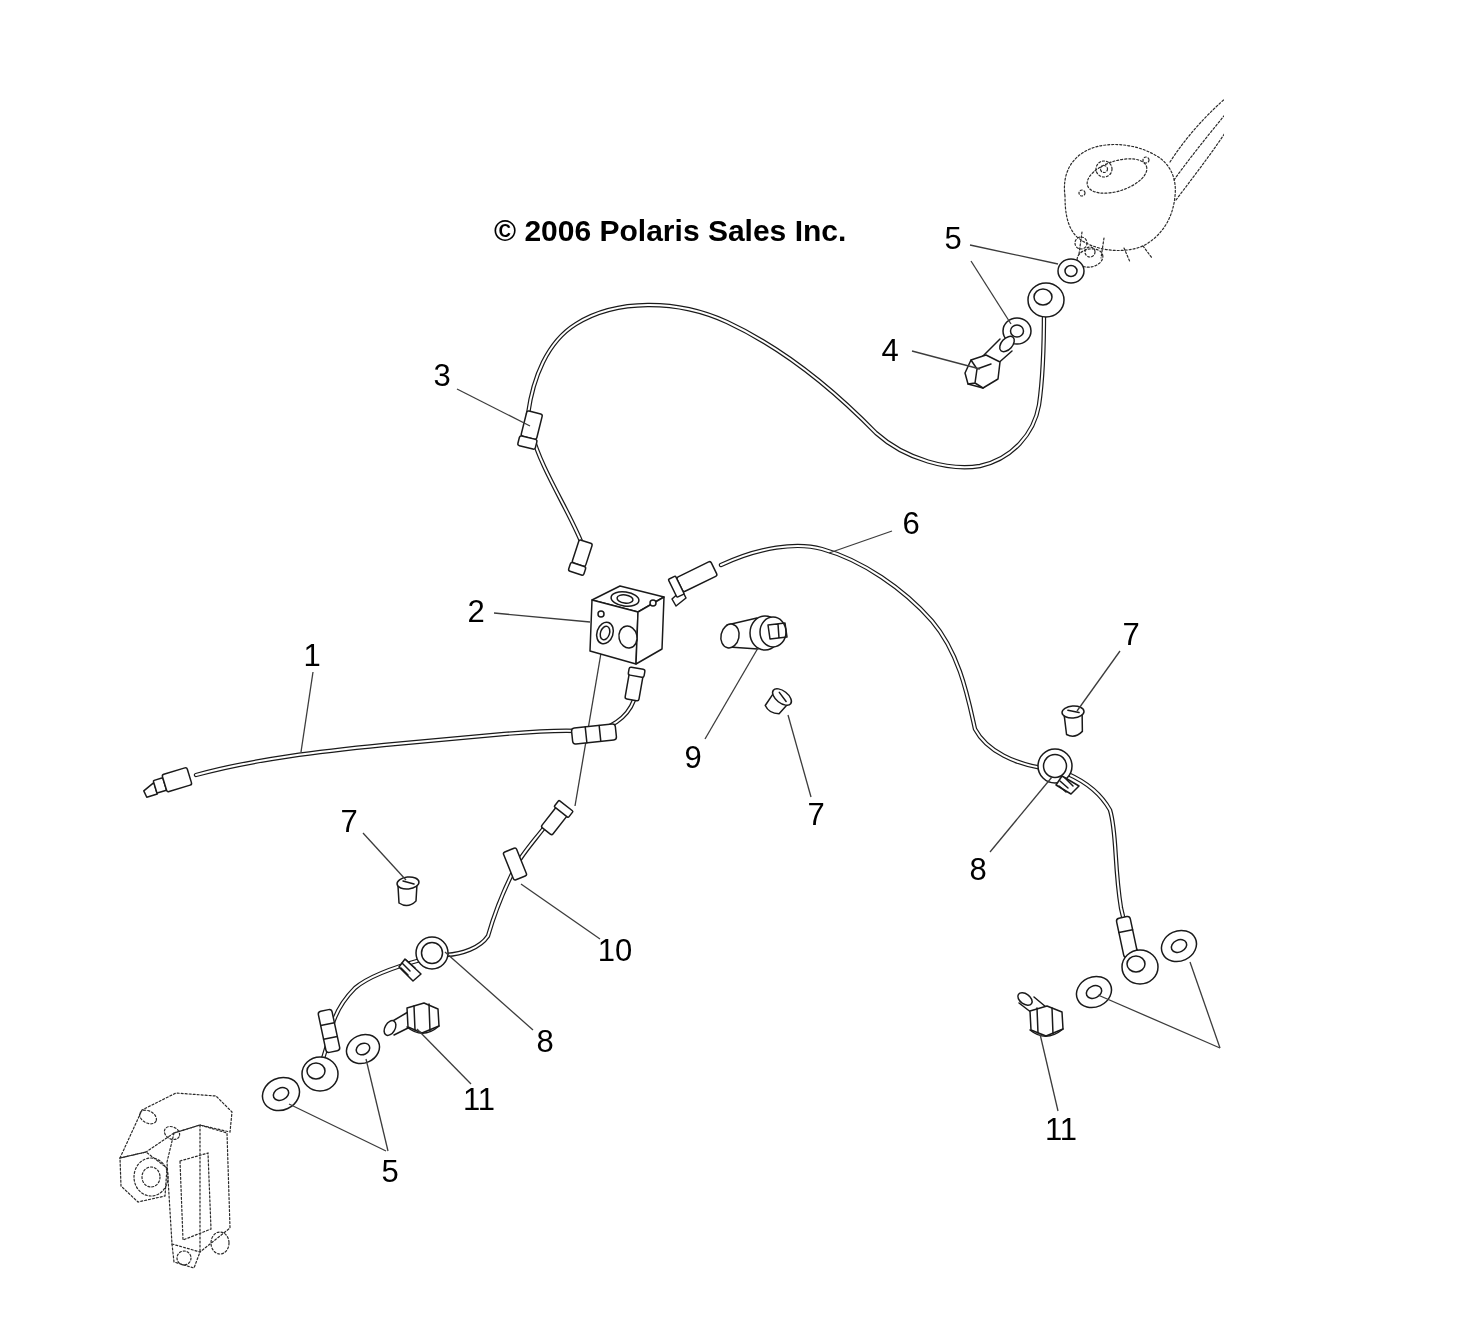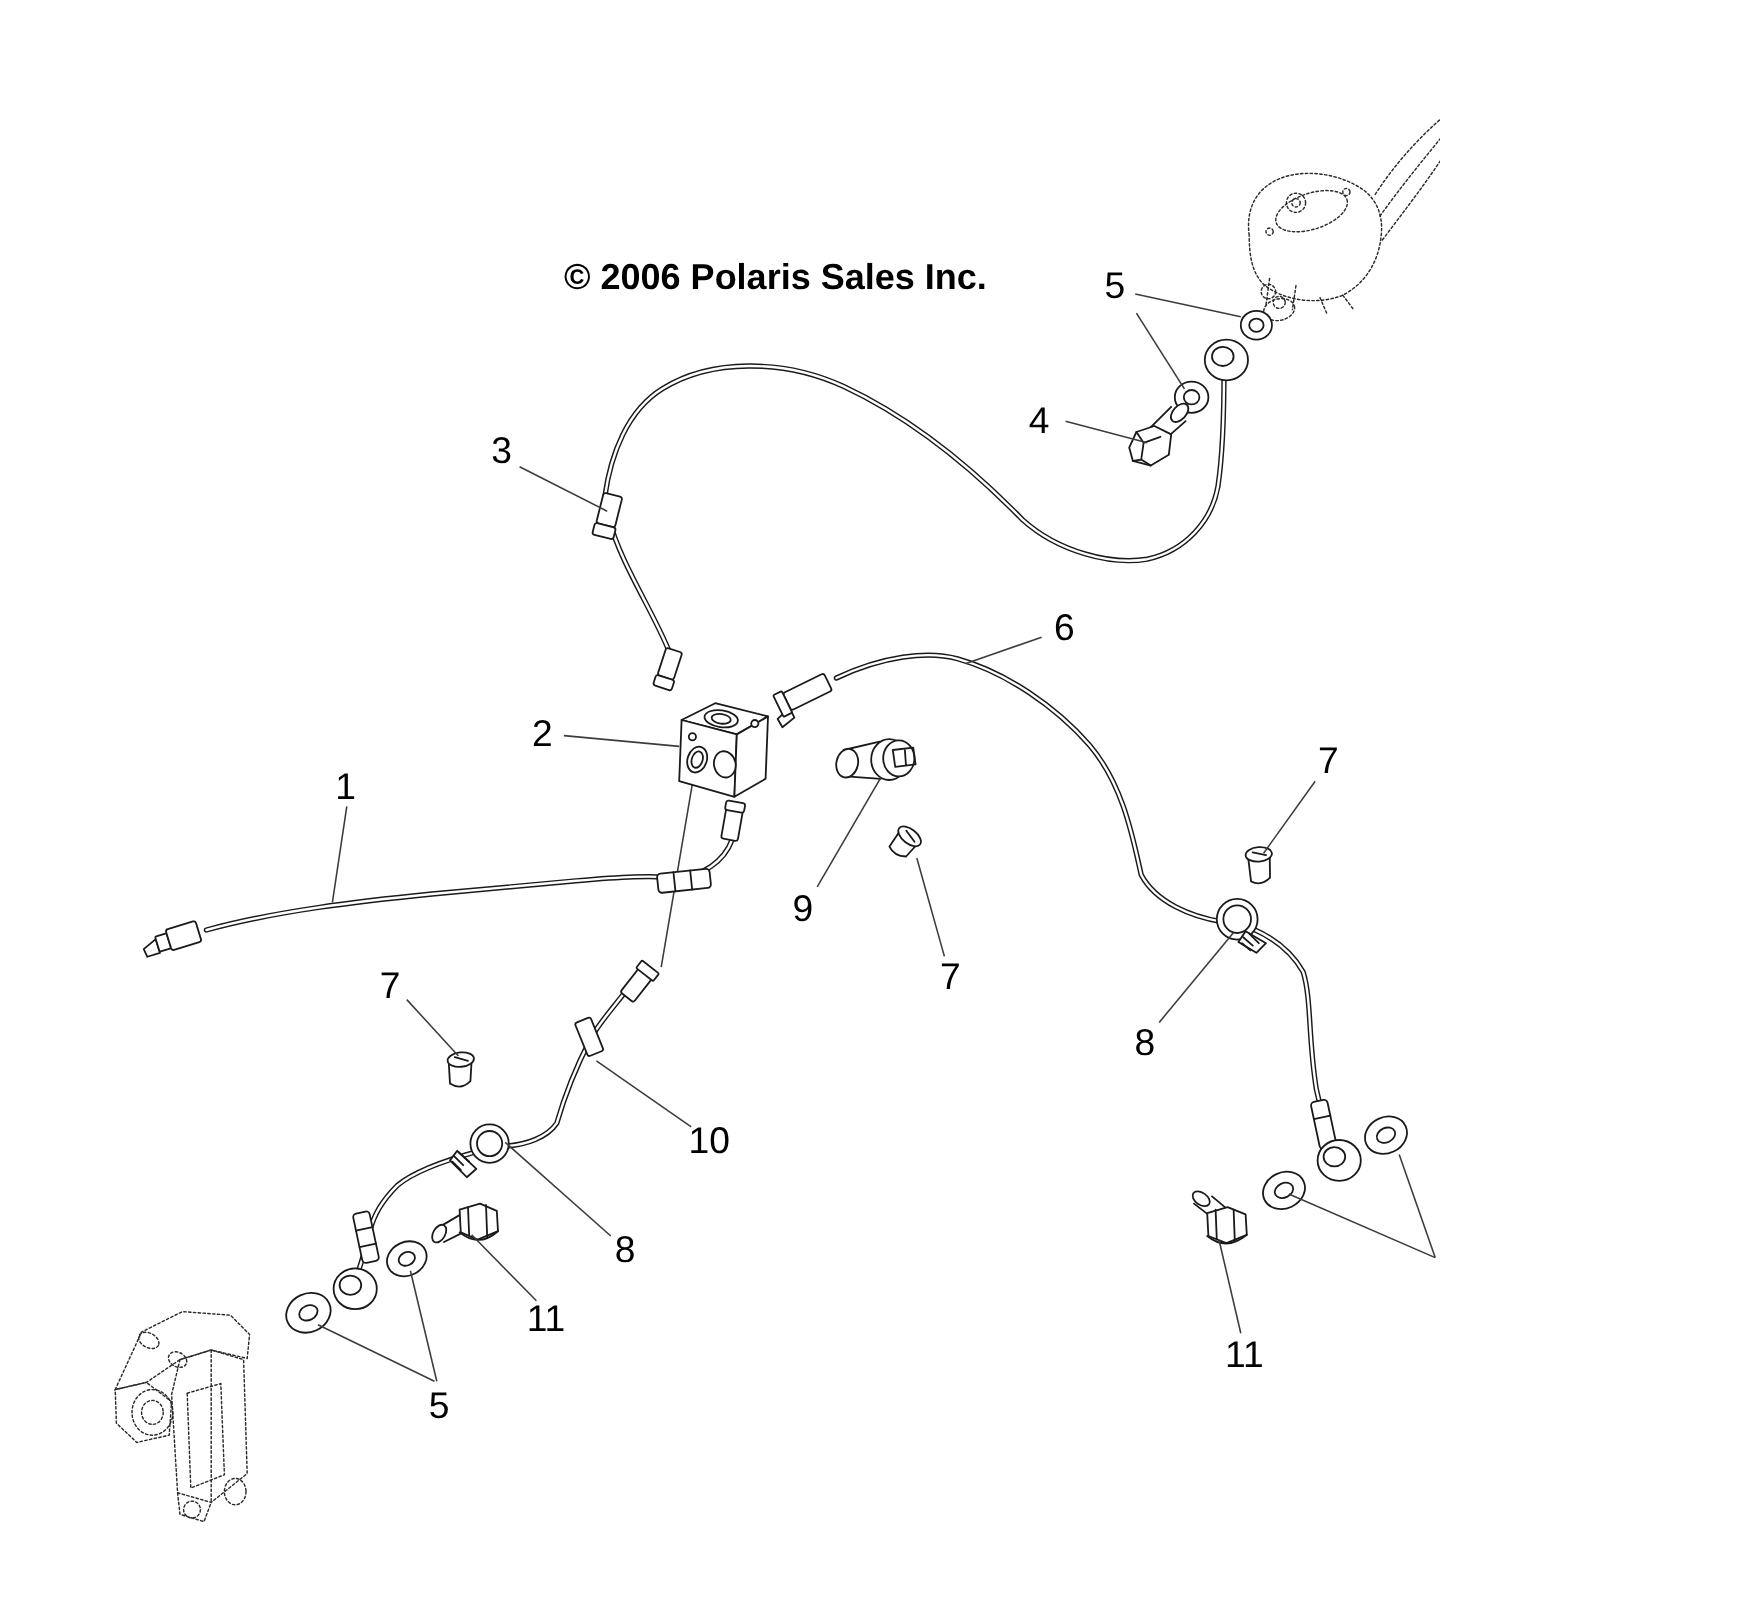--- a/index.html
+++ b/index.html
@@ -1,18 +1,18 @@
 <!DOCTYPE html>
 <html><head>
 <meta charset="utf-8">
 <title>Parts Diagram</title>
 <style>
   html,body{margin:0;padding:0;background:#fff;}
   .stage{position:relative;width:1200px;height:1341px;background:#ffffff;overflow:hidden;
-         font-family:"Liberation Sans",sans-serif;}
+         font-family:"Liberation Sans",sans-serif;margin-left:24px;}
   svg{position:absolute;left:0;top:0;}
   .ink{stroke:#1a1a1a;fill:none;stroke-width:1.5;stroke-linecap:round;stroke-linejoin:round;}
   .phantom-g *{stroke:#2a2a2a;fill:none;stroke-width:1.2;stroke-dasharray:2 2;stroke-linecap:round;}
   .hose-outer{stroke:#1a1a1a;stroke-width:4.4;fill:none;stroke-linecap:round;}
   .hose-inner{stroke:#ffffff;stroke-width:2.0;fill:none;stroke-linecap:round;}
   .whitefill{fill:#ffffff;}
   .leader{stroke:#3c3c3c;stroke-width:1.3;fill:none;}
   .callout{font-family:"Liberation Sans",sans-serif;font-size:31px;fill:#000;}
   .copyright{font-family:"Liberation Sans",sans-serif;font-size:30px;font-weight:600;fill:#000;}
 </style>

